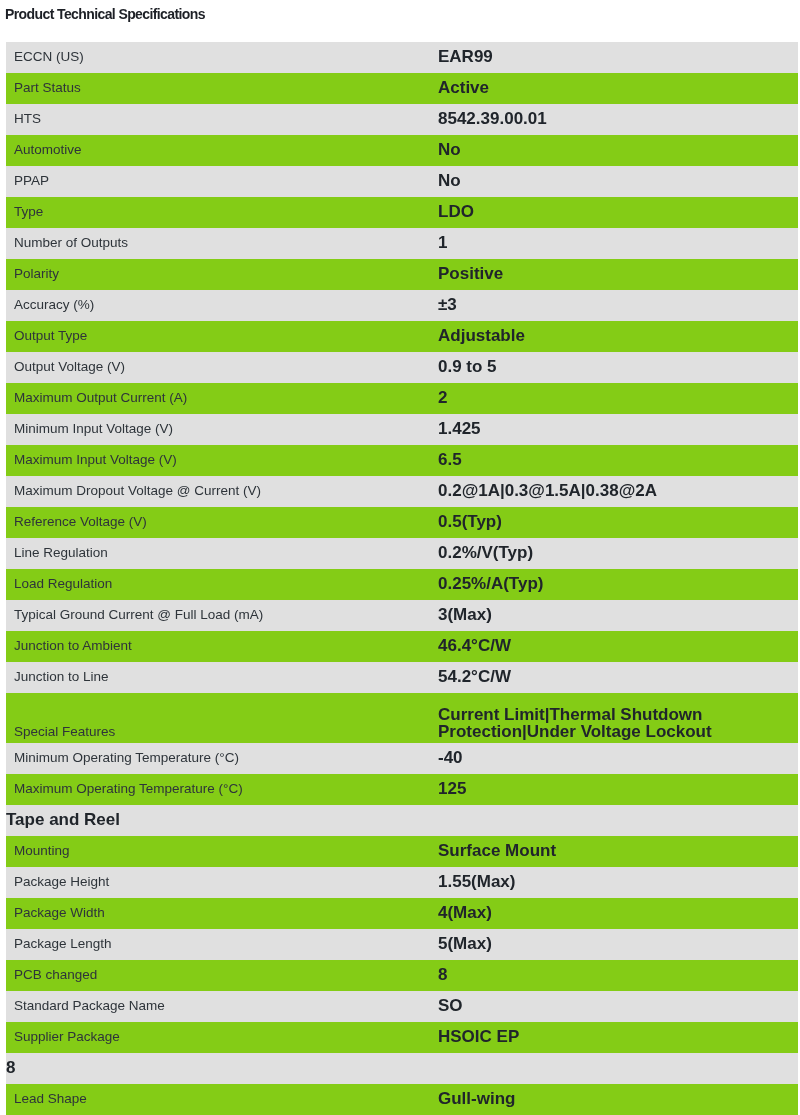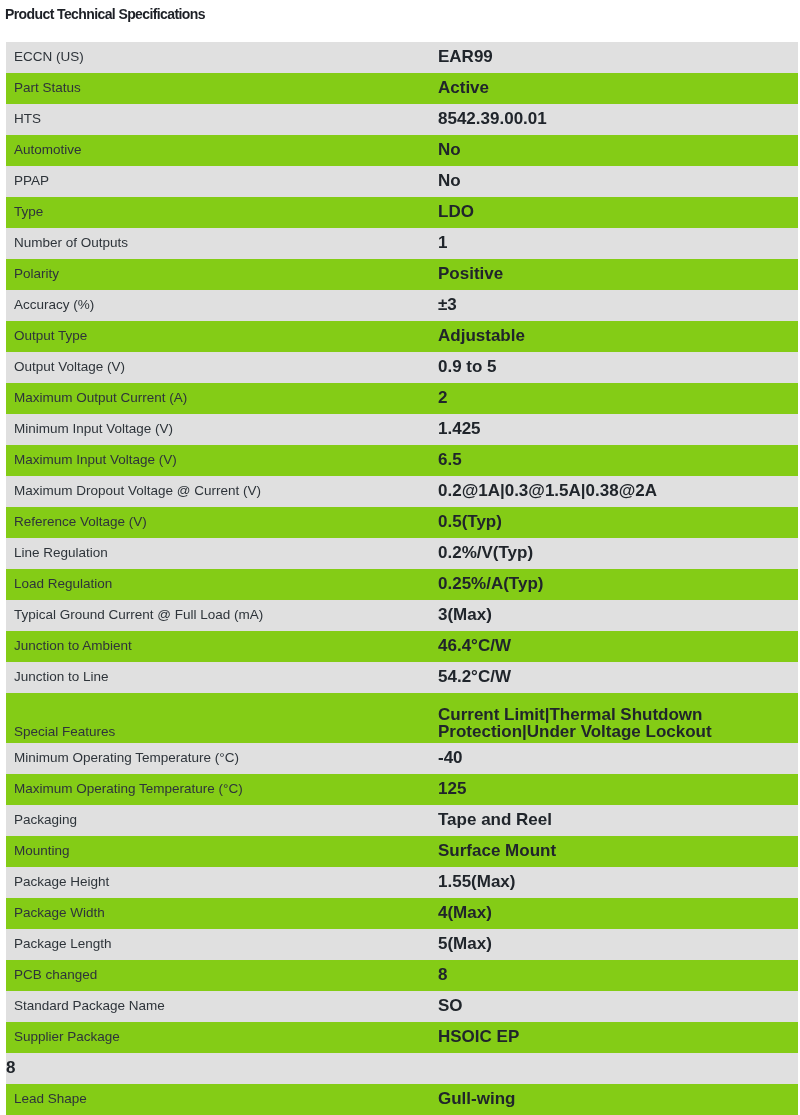--- a/index.html
+++ b/index.html
@@ -169,21 +169,20 @@
     <div class="spec-label">Minimum Operating Temperature (°C)</div>
     <div class="spec-value">-40</div>
   </div>
 
   <div class="spec-row">
     <div class="spec-label">Maximum Operating Temperature (°C)</div>
     <div class="spec-value">125</div>
   </div>
 
   <div class="spec-row alt">
-    <div class="spec-label">Packaging</div>
     <div class="spec-value">Tape and Reel</div>
   </div>
 
   <div class="spec-row">
     <div class="spec-label">Mounting</div>
     <div class="spec-value">Surface Mount</div>
   </div>
 
   <div class="spec-row alt">
     <div class="spec-label">Package Height</div>

